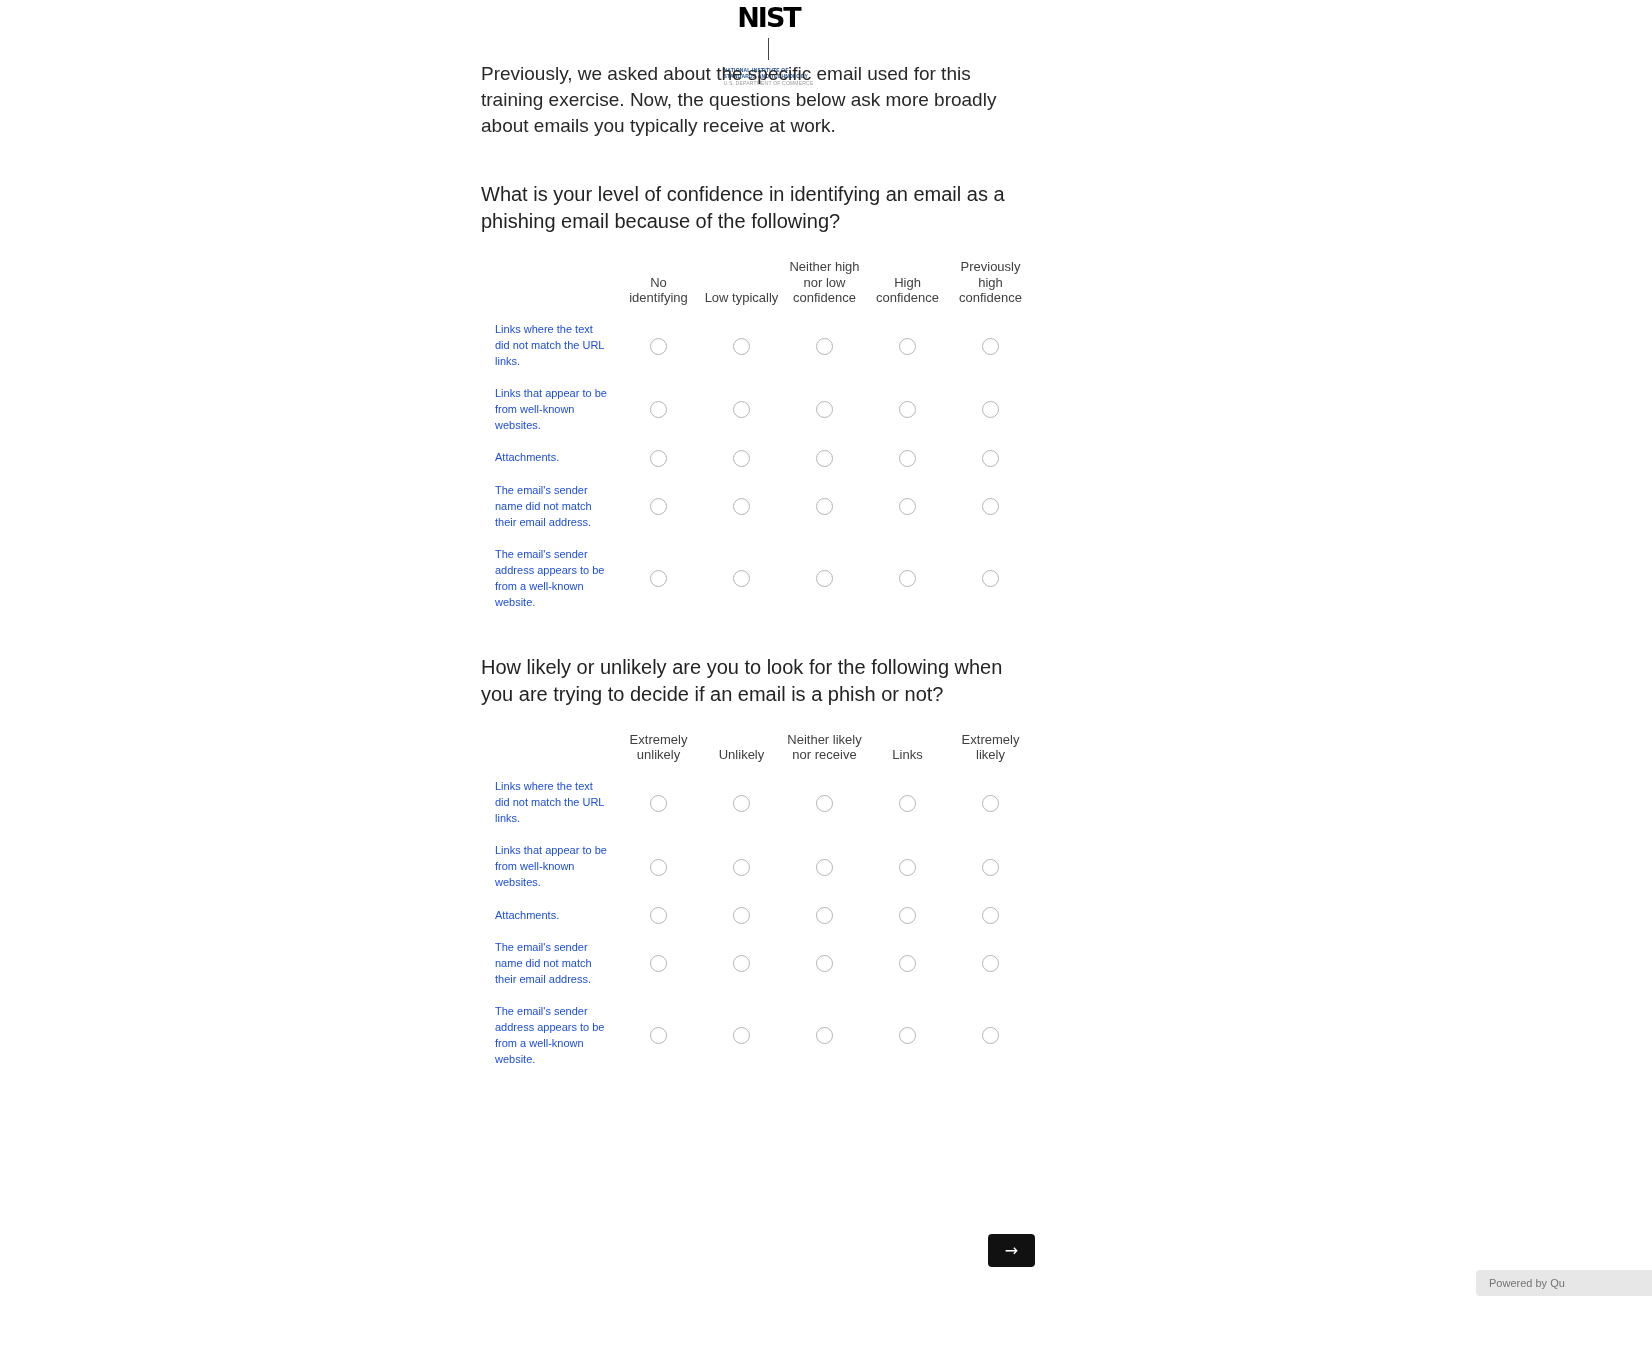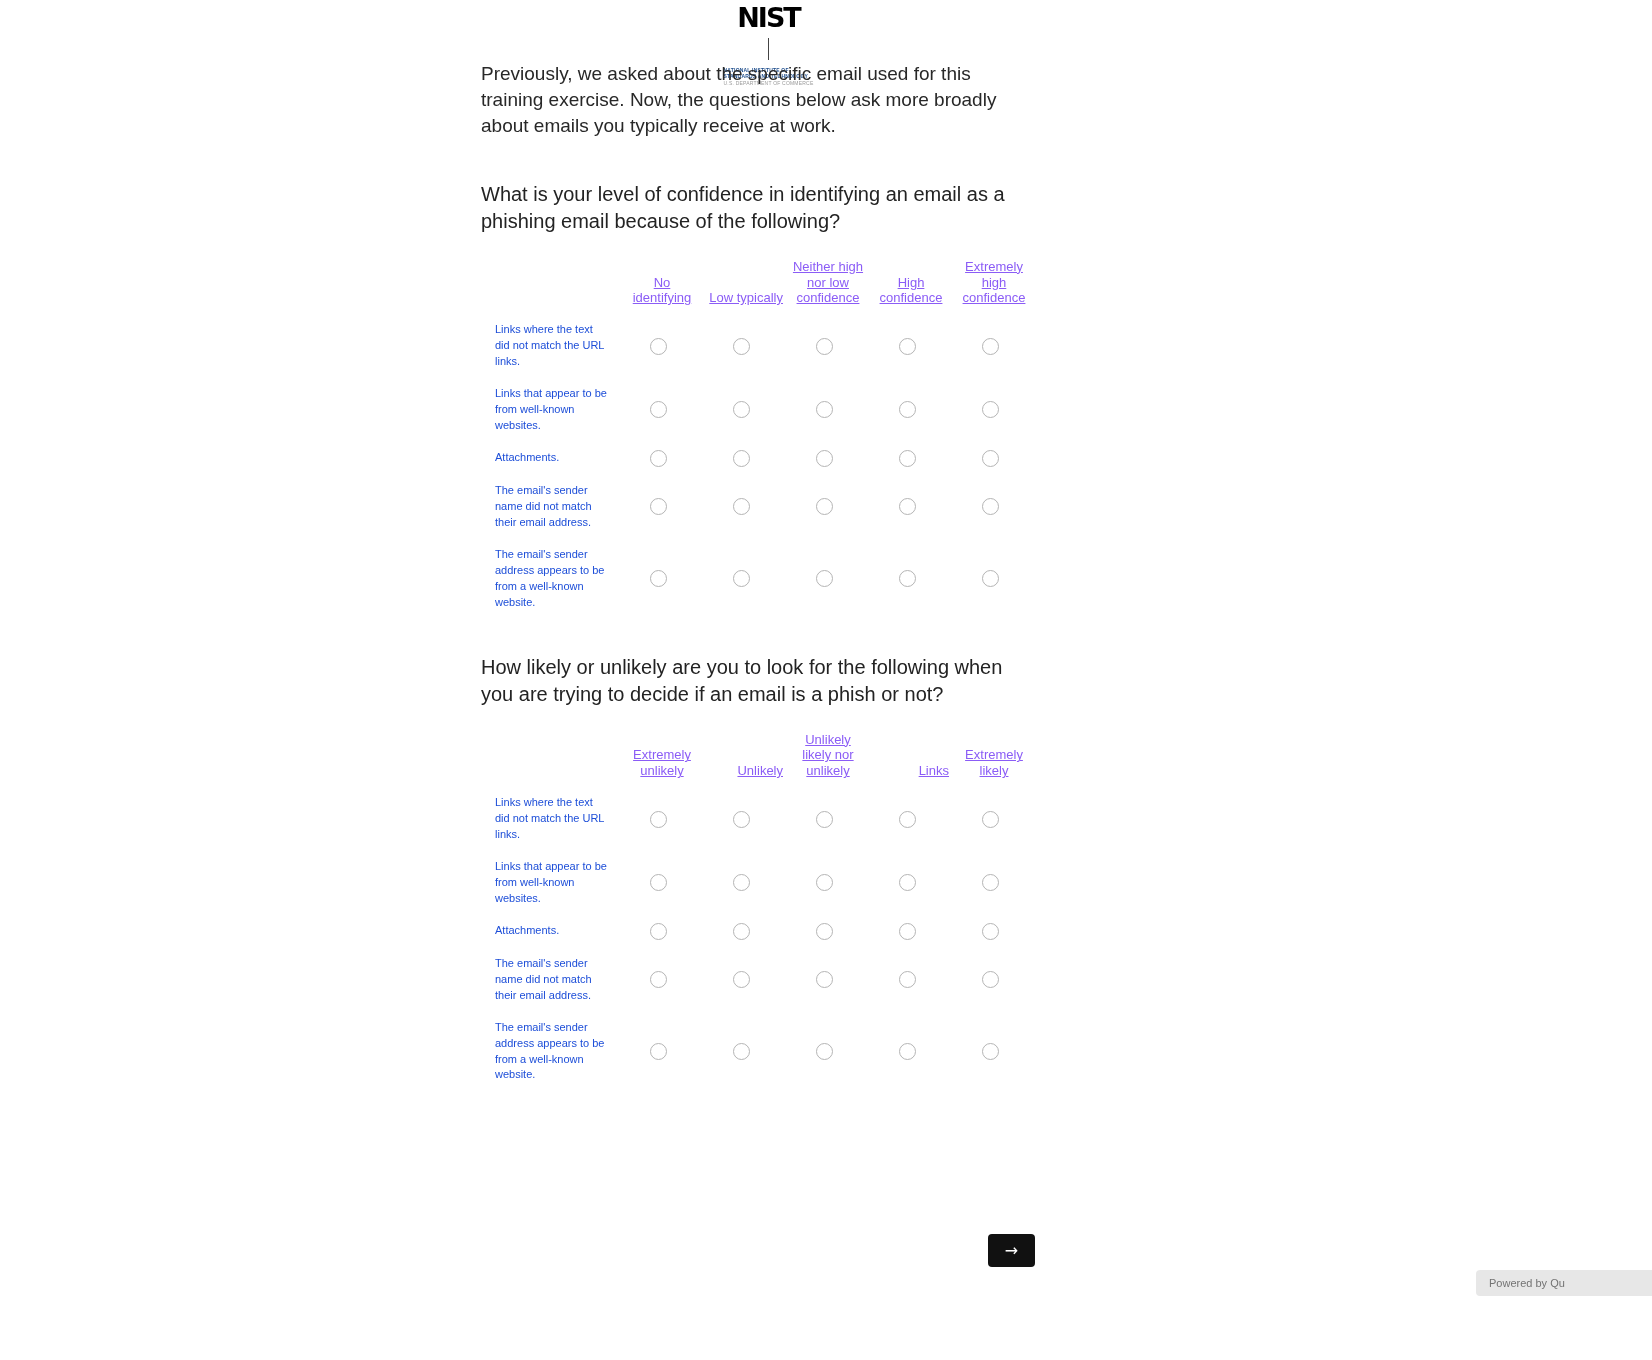--- a/index.html
+++ b/index.html
@@ -90,27 +90,26 @@
   .m-row {
     display: grid;
     grid-template-columns: 122px repeat(5, 83px);
     align-items: center;
     margin-bottom: 16px;
   }
   .m-head { margin-bottom: 10px; align-items: end; }
   .m-col-h {
     display: flex;
     align-items: flex-end;
-    justify-content: flex-end;
+    justify-content: center;
     text-align: center;
     font-size: 13px;
     line-height: 1.22;
-    color: #8b5cf6;
+    color: #404040;
     padding-bottom: 6px;
-    text-decoration: underline;
   }
   .m-col-h span { display: inline-block; max-width: 76px; }
   .m-label {
     font-size: 11px;
     line-height: 1.45;
     color: #1d4ed8;
     padding-right: 10px;
   }
   .m-cell {
     display: flex;
@@ -194,21 +193,21 @@
         <div class="m-col-h">
             <span>Low typically</span>
           </div>
         <div class="m-col-h">
             <span>Neither high nor low confidence</span>
           </div>
         <div class="m-col-h">
             <span>High confidence</span>
           </div>
         <div class="m-col-h">
-            <span>Extremely high confidence</span>
+            <span>Previously high confidence</span>
           </div>
       </div>
 
       <div class="m-row">
         <div class="m-label">Links where the text did not match the URL links.</div>
         <div class="m-cell">
             <span class="radio"></span>
           </div>
         <div class="m-cell">
             <span class="radio"></span>
@@ -310,21 +309,21 @@
 
       <div class="m-row m-head">
         <div class="m-label"></div>
         <div class="m-col-h">
             <span>Extremely unlikely</span>
           </div>
         <div class="m-col-h">
             <span>Unlikely</span>
           </div>
         <div class="m-col-h">
-            <span>Unlikely likely nor unlikely</span>
+            <span>Neither likely nor receive</span>
           </div>
         <div class="m-col-h">
             <span>Links</span>
           </div>
         <div class="m-col-h">
             <span>Extremely likely</span>
           </div>
       </div>
 
       <div class="m-row">

